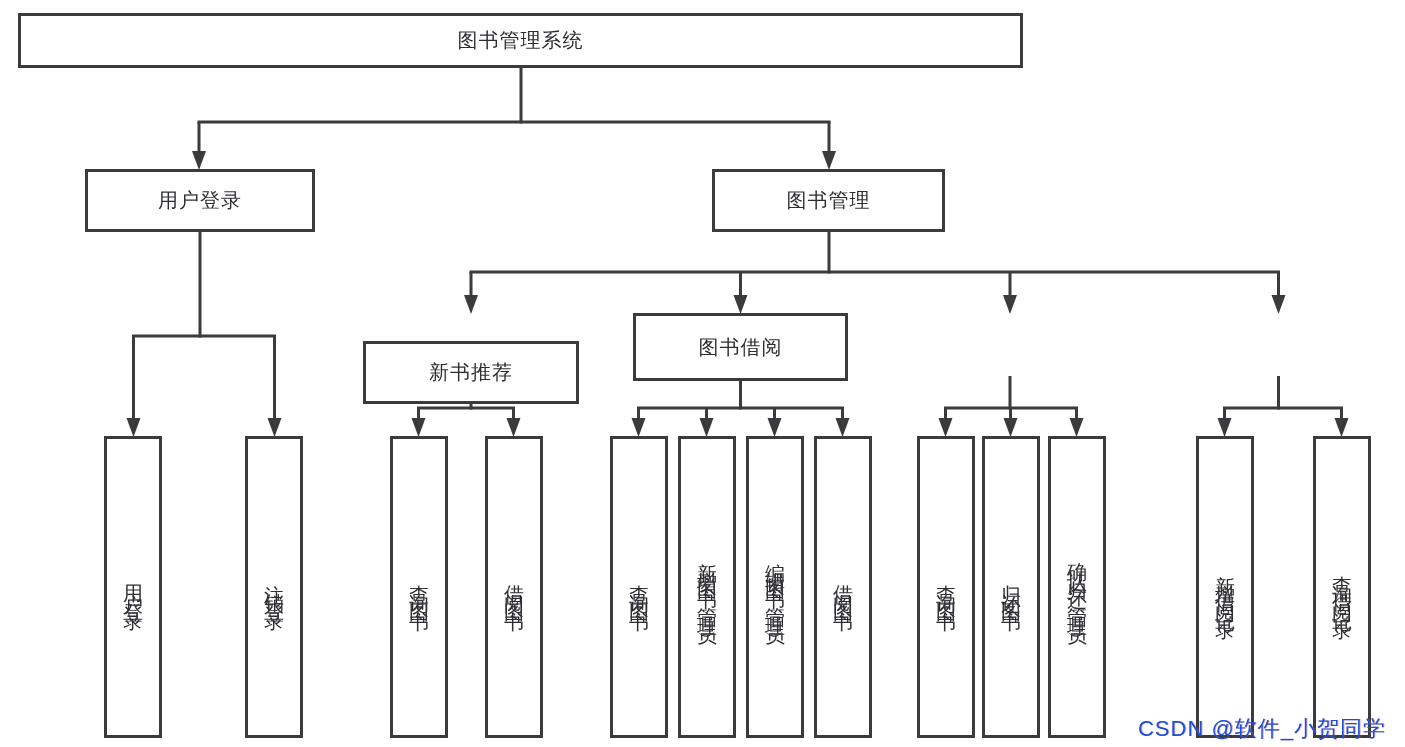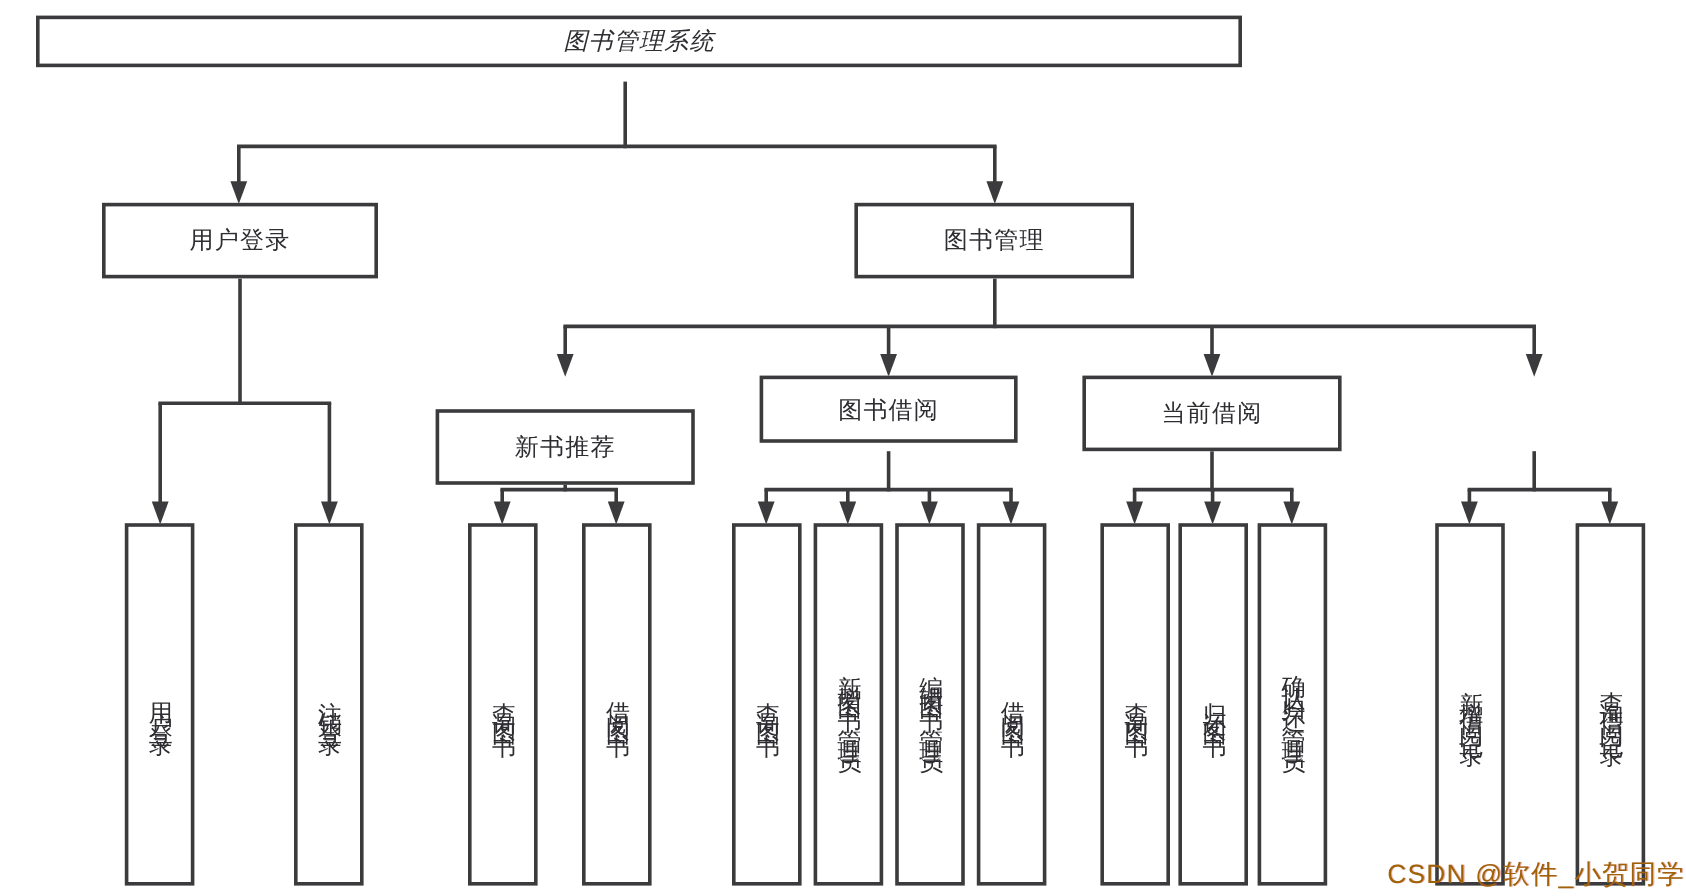--- a/index.html
+++ b/index.html
@@ -13,22 +13,22 @@
     border:3px solid #3b3b3d; color:#2e2e32;
     display:flex; align-items:center; justify-content:center;
   }
   .hlabel { font-size:20px; letter-spacing:1px; white-space:nowrap; }
   .vlabel {
     writing-mode:vertical-rl; text-orientation:mixed;
     font-size:20px; letter-spacing:9px; line-height:1.05; white-space:nowrap;
   }
   .leaf { top:436px; height:302px; width:58px; }
   .watermark {
-    position:absolute; right:1px; bottom:3px;
-    font-size:22px; letter-spacing:1px; color:#a16207;
+    position:absolute; right:19px; bottom:3px;
+    font-size:22px; letter-spacing:1px; color:#1d4ed8;
     text-shadow:1px 0 0 rgba(201,88,88,0.45);
     white-space:nowrap; pointer-events:none;
   }
 </style>
 </head>
 <body>
 
 <div class="canvas">
 
   <svg class="wires" viewBox="0 0 1405 747" xmlns="http://www.w3.org/2000/svg" stroke="#3b3b3d" stroke-width="3" fill="#3b3b3d">
@@ -86,39 +86,36 @@
     <polygon points="1069.5,418 1083.5,418 1076.5,437" stroke="none"></polygon>
 
     <line x1="1278.5" y1="376" x2="1278.5" y2="409.5"></line>
     <line x1="1223" y1="408" x2="1343" y2="408"></line>
     <line x1="1224.5" y1="408" x2="1224.5" y2="420"></line>
     <polygon points="1217.5,418 1231.5,418 1224.5,437" stroke="none"></polygon>
     <line x1="1341.5" y1="408" x2="1341.5" y2="420"></line>
     <polygon points="1334.5,418 1348.5,418 1341.5,437" stroke="none"></polygon>
   </svg>
 
-  <div class="box" style="left:30px; top:13px; width:1005px; height:43px;font-style:italic;">
+  <div class="box" style="left:18px; top:13px; width:1005px; height:55px;">
     <span class="hlabel">图书管理系统</span>
   </div>
 
   <div class="box" style="left:85px; top:169px; width:230px; height:63px;">
     <span class="hlabel">用户登录</span>
   </div>
   <div class="box" style="left:712px; top:169px; width:233px; height:63px;">
     <span class="hlabel">图书管理</span>
   </div>
 
   <div class="box" style="left:363px; top:313px; width:216px; height:63px;margin-top:28px;">
     <span class="hlabel">新书推荐</span>
   </div>
-  <div class="box" style="left:633px; top:313px; width:215px; height:56px;text-align:right;">
+  <div class="box" style="left:633px; top:313px; width:215px; height:68px;text-align:right;">
     <span class="hlabel">图书借阅</span>
-  </div>
-  <div class="box" style="left:902px; top:313px; width:216px; height:63px;">
-    <span class="hlabel">当前借阅</span>
   </div>
 
   <div class="box leaf" style="left:104px;">
     <span class="vlabel">用户登录</span>
   </div>
   <div class="box leaf" style="left:245px;">
     <span class="vlabel">注销登录</span>
   </div>
 
   <div class="box leaf" style="left:390px;">

